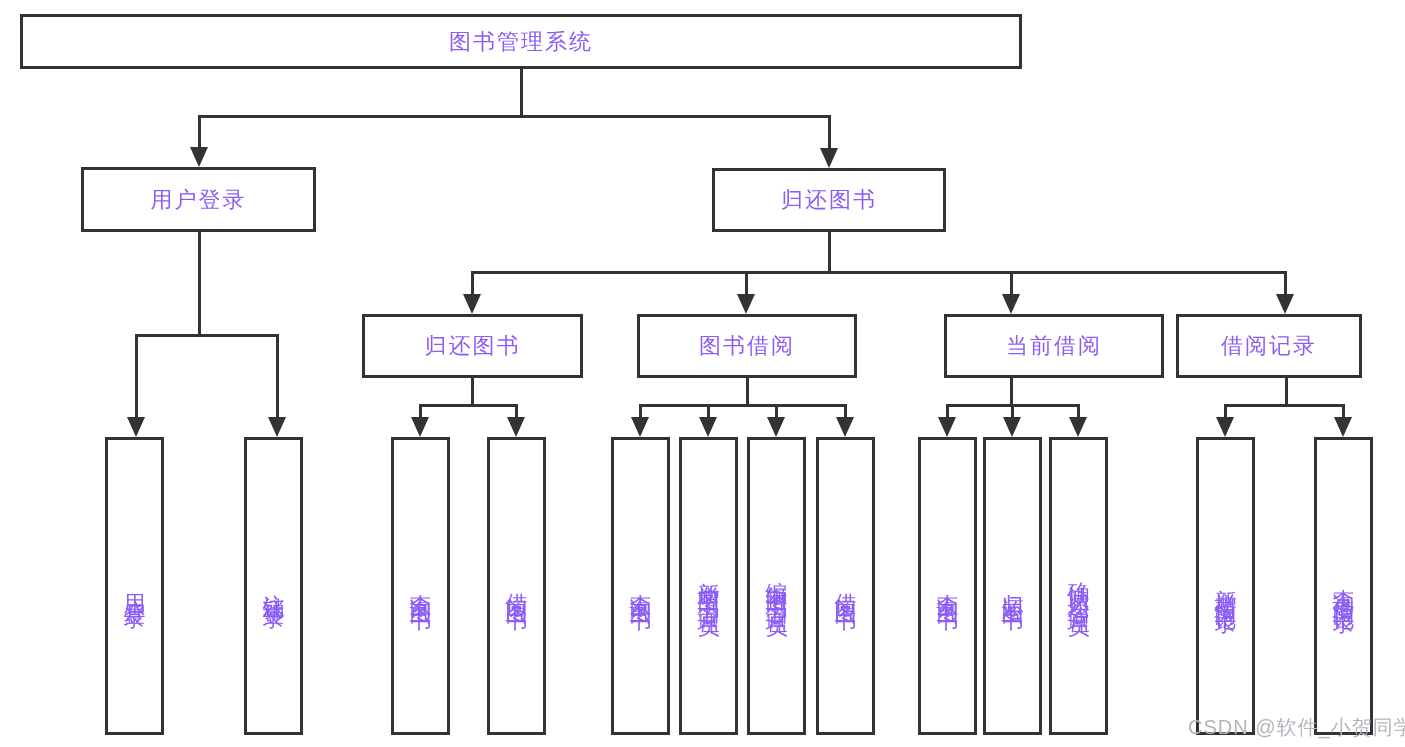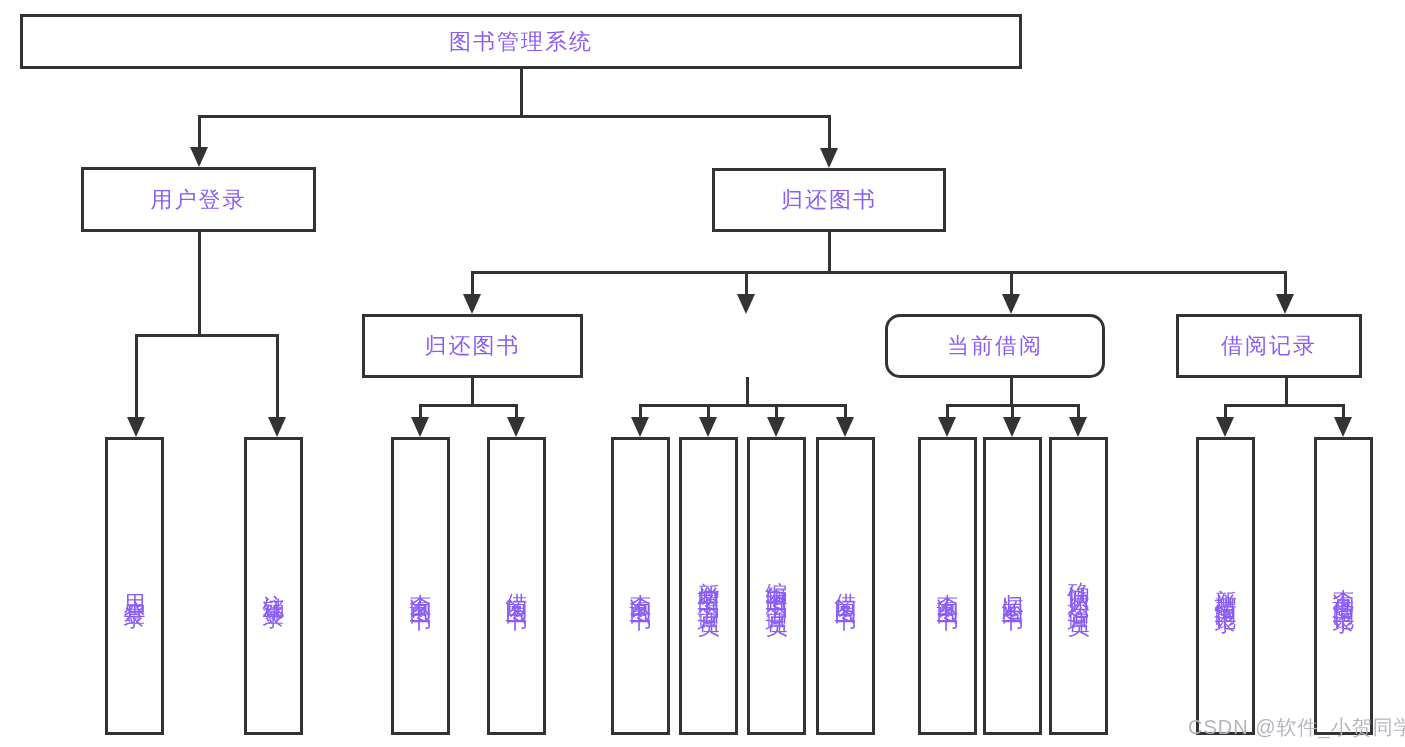--- a/index.html
+++ b/index.html
@@ -134,21 +134,24 @@
   <div class="node node-h" style="left:81px; top:167px; width:235px; height:65px;">
     <span>用户登录</span>
   </div>
   <div class="node node-h" style="left:712px; top:168px; width:234px; height:64px;">
     <span>归还图书</span>
   </div>
 
   <div class="node node-h" style="left:362px; top:314px; width:221px; height:64px;">
     <span>归还图书</span>
   </div>
-  <div class="node node-h" style="left:885px; top:314px; width:220px; height:64px;border-radius:15px;">
+  <div class="node node-h" style="left:637px; top:314px; width:220px; height:64px;">
+    <span>图书借阅</span>
+  </div>
+  <div class="node node-h" style="left:944px; top:314px; width:220px; height:64px;">
     <span>当前借阅</span>
   </div>
   <div class="node node-h" style="left:1176px; top:314px; width:186px; height:64px;">
     <span>借阅记录</span>
   </div>
 
   <div class="node leaf" style="left:105px;">
     <span class="vtext">用户登录</span>
   </div>
   <div class="node leaf" style="left:244px;">

